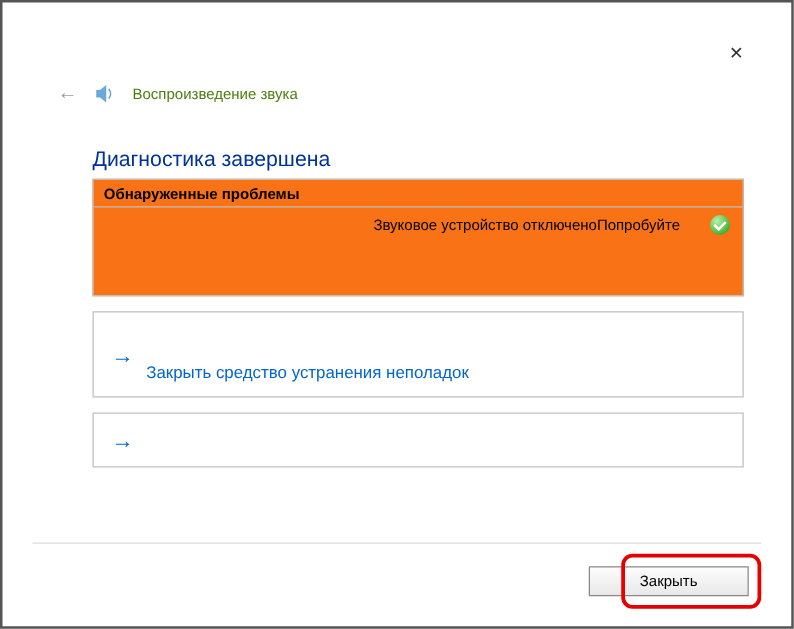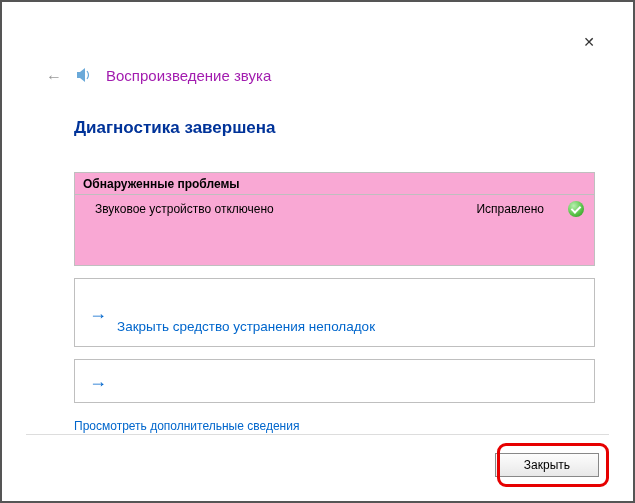--- a/index.html
+++ b/index.html
@@ -36,56 +36,57 @@
     font-size: 16px;
   }
   .sound-icon {
     width: 16px;
     height: 16px;
     display: inline-block;
     position: relative;
   }
   .sound-icon svg { display: block; }
   .wizard-title {
-    font-size: 15px;
-    color: #a21caf;
+    font-size: 12px;
+    color: #4d7c0f;
   }
   .content {
     position: absolute;
     top: 116px;
     left: 72px;
     right: 38px;
   }
   .main-heading {
     color: #003399;
     font-size: 17px;
-    font-weight: 700;
-    margin-bottom: 34px;
+    font-weight: 400;
+    margin-bottom: 5px;
   }
   .description {
     font-size: 12px;
     color: #000;
     line-height: 1.45;
     margin-bottom: 18px;
   }
   .problems-box {
     border: 1px solid #bfbfbf;
-    background: #f9a8d4;
+    background: #f97316;
   }
   .problems-header {
     padding: 4px 8px 3px 8px;
     font-size: 12px;
     font-weight: 700;
     border-bottom: 1px solid #bfbfbf;
   }
   .problem-row {
     display: flex;
     align-items: center;
     padding: 6px 10px 6px 20px;
     min-height: 26px;
+    text-align: right;
   }
   .problem-label { flex: 1; font-size: 12px; }
   .problem-status {
     font-size: 12px;
     margin-right: 24px;
   }
   .checkmark-ball {
     width: 16px;
     height: 16px;
     border-radius: 50%;
@@ -134,21 +135,21 @@
     position: absolute;
     left: 24px;
     right: 24px;
     bottom: 66px;
     border-top: 1px solid #ddd;
   }
   .close-button {
     position: absolute;
     right: 34px;
     bottom: 24px;
-    padding: 4px 28px;
+    padding: 4px 40px;
     font-size: 12px;
     background: linear-gradient(#fdfdfd, #e8e8e8);
     border: 1px solid #888;
     cursor: pointer;
     font-family: inherit;
   }
   .highlight-ring {
     position: absolute;
     right: 24px;
     bottom: 14px;
@@ -176,34 +177,33 @@
   <span class="wizard-title">Воспроизведение звука</span>
 </div>
 
 <div class="content">
   <h1 class="main-heading">Диагностика завершена</h1>
 
   <div class="problems-box">
     <div class="problems-header">Обнаруженные проблемы</div>
     <div class="problem-row">
       <span class="problem-label">Звуковое устройство отключено</span>
-      <span class="problem-status">Исправлено</span>
+      <span class="problem-status">Попробуйте</span>
       <span class="checkmark-ball"></span>
     </div>
     <div class="problems-space"></div>
   </div>
 
   <div class="link-box">
     <span class="link-arrow">→</span>
     <span class="link-text">Закрыть средство устранения неполадок</span>
   </div>
 
   <div class="link-box">
     <span class="link-arrow">→</span>
   </div>
 
-  <span class="more-info">Просмотреть дополнительные сведения</span>
 </div>
 
 <div class="footer-divider"></div>
 
 <button class="close-button">Закрыть</button>
 <div class="highlight-ring"></div>
 
 </body></html>

